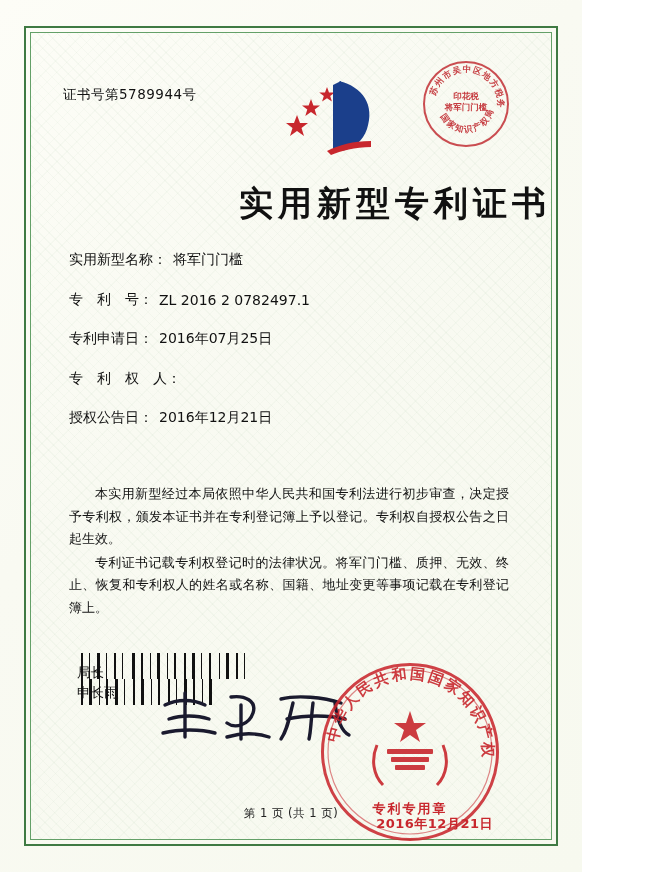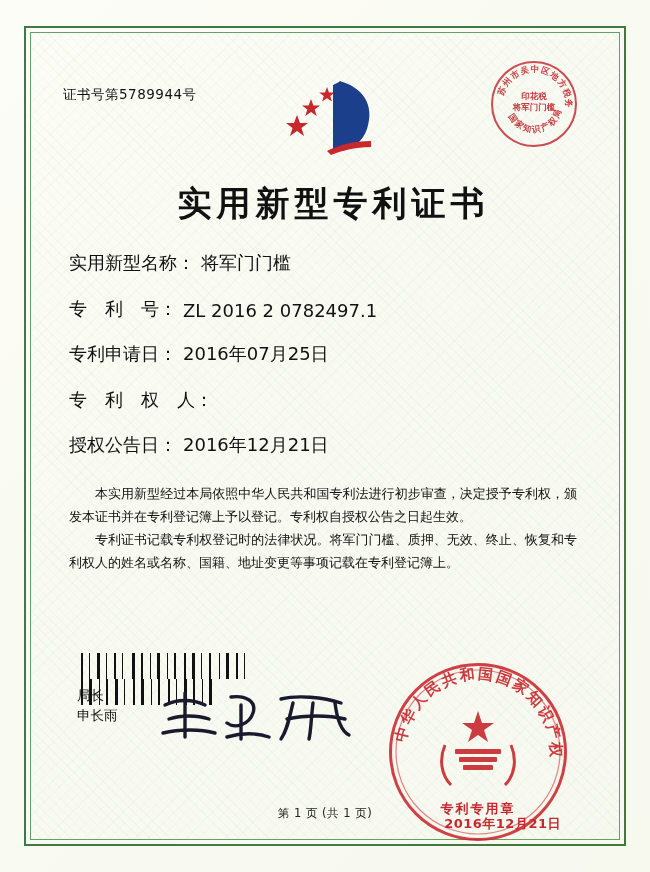--- a/index.html
+++ b/index.html
@@ -10,21 +10,21 @@
   body {
     width: 650px;
     height: 872px;
     font-family: "DejaVu Sans", "Liberation Sans", sans-serif;
     color: #1a1a1a;
     overflow: hidden;
   }
 
   #certificate {
     position: relative;
-    width: 650px;
+    width: 582px;
     height: 872px;
     background: linear-gradient(135deg, #fdfdf7 0%, #f9faf2 40%, #f7f9ef 100%);
     box-sizing: border-box;
   }
 
   
   .border-outer {
     position: absolute;
     left: 24px;
     top: 26px;
@@ -103,40 +103,40 @@
     font-weight: bold;
     color: #c0272d;
     opacity: 0.9;
   }
 
   .title {
     position: absolute;
     left: 17px;
     right: 0;
     top: 148px;
-    text-align: center;
+    text-align: right;
     font-size: 34px;
     font-weight: bold;
     letter-spacing: 5px;
     color: #111;
     font-family: "DejaVu Sans", "Liberation Sans", sans-serif;
   }
 
   
   .fields {
     position: absolute;
     left: 38px;
     top: 218px;
     right: 40px;
   }
   .field-row {
     display: flex;
-    align-items: flex-end;
+    align-items: center;
     margin-bottom: 21.5px;
-    font-size: 18px;
+    font-size: 14px;
     color: #111;
   }
   .field-label {
     white-space: nowrap;
   }
   .field-value {
     margin-left: 6px;
   }
 
   
@@ -167,21 +167,21 @@
     display: inline-block;
     background: #111;
     height: 100%;
     vertical-align: top;
   }
 
   
   .director {
     position: absolute;
     left: 46px;
-    top: 652px;
+    top: 629px;
     font-size: 13.5px;
     line-height: 20px;
     color: #111;
   }
   .signature {
     position: absolute;
     left: 122px;
     top: 652px;
     width: 220px;
     height: 60px;

